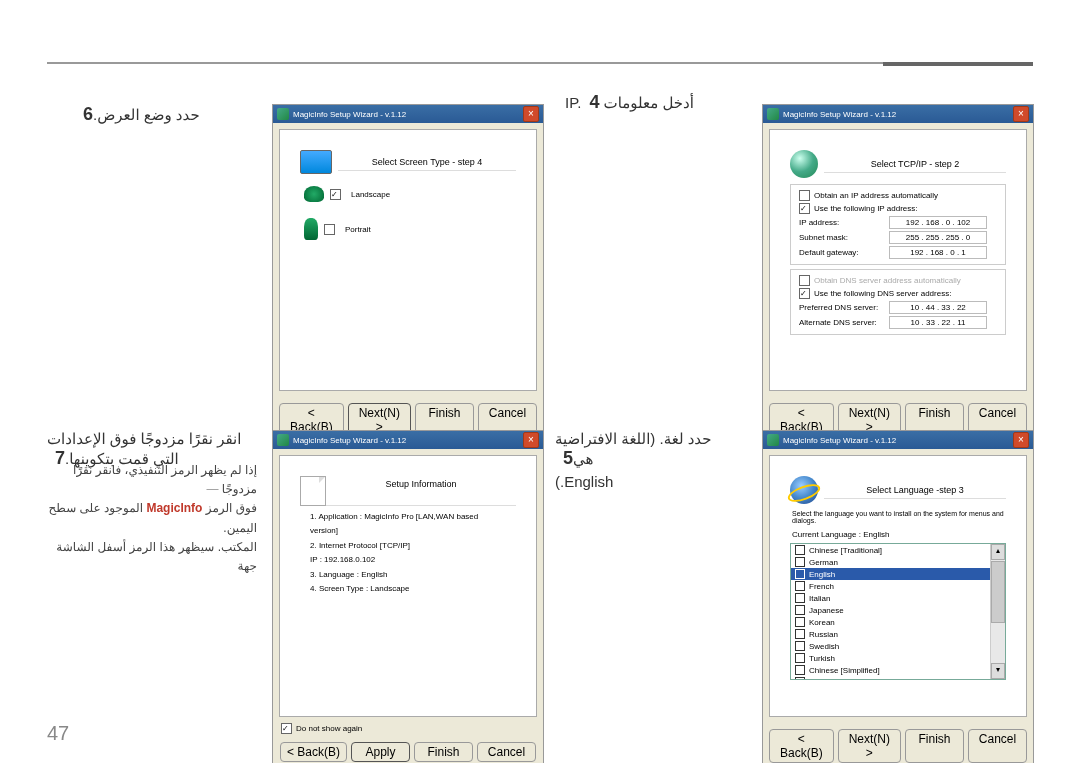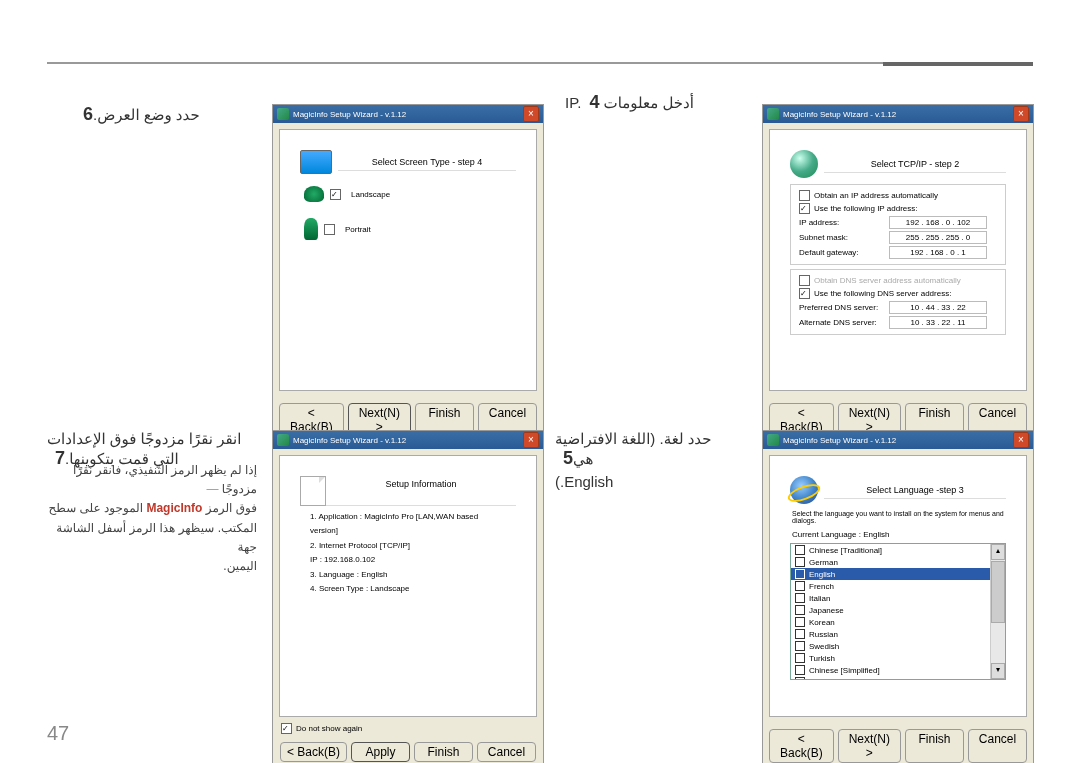--- a/index.html
+++ b/index.html
@@ -226,22 +226,22 @@
     <div class="btn">Cancel</div>
   </div>
 </div>
 
 <div class="head-block" style="top:430px; left:47px; width:210px;">
   <div class="step-head"><span>انقر نقرًا مزدوجًا فوق الإعدادات التي قمت بتكوينها.</span><span class="step-num">7</span></div>
 </div>
 <div class="arabic-note" style="position:absolute; top:461px; left:47px; width:210px;">
   <div><span>إذا لم يظهر الرمز التنفيذي، فانقر نقرًا مزدوجًا</span> <span style="color:#999">―</span></div>
   <div><span>فوق الرمز </span><span style="color:#c0392b; font-weight:bold;">MagicInfo</span><span> الموجود على سطح</span></div>
+  <div>اليمين.</div>
   <div>المكتب. سيظهر هذا الرمز أسفل الشاشة جهة</div>
-  <div>اليمين.</div>
 </div>
 
 <div class="dialog" style="top:430px; left:272px;">
   <div class="titlebar">
     <span class="icon"></span>
     <span>MagicInfo Setup Wizard - v.1.12</span>
     <span class="close-btn">×</span>
   </div>
   <div class="content">
     <div style="display:flex; ">

